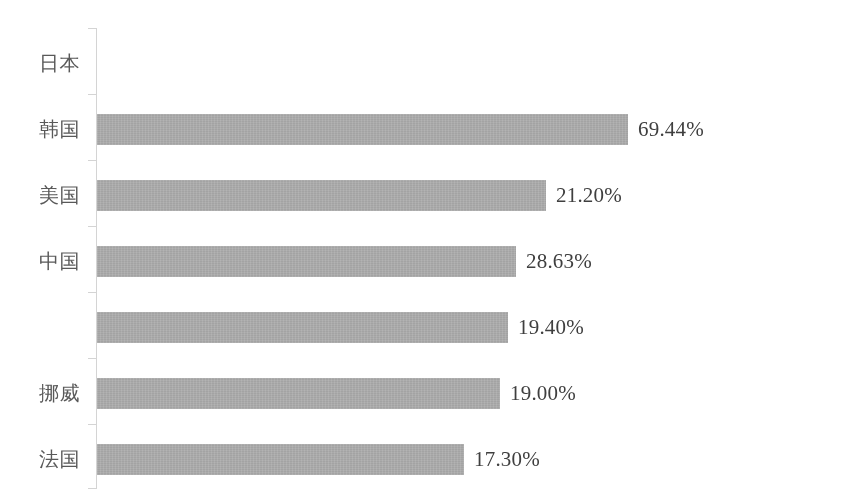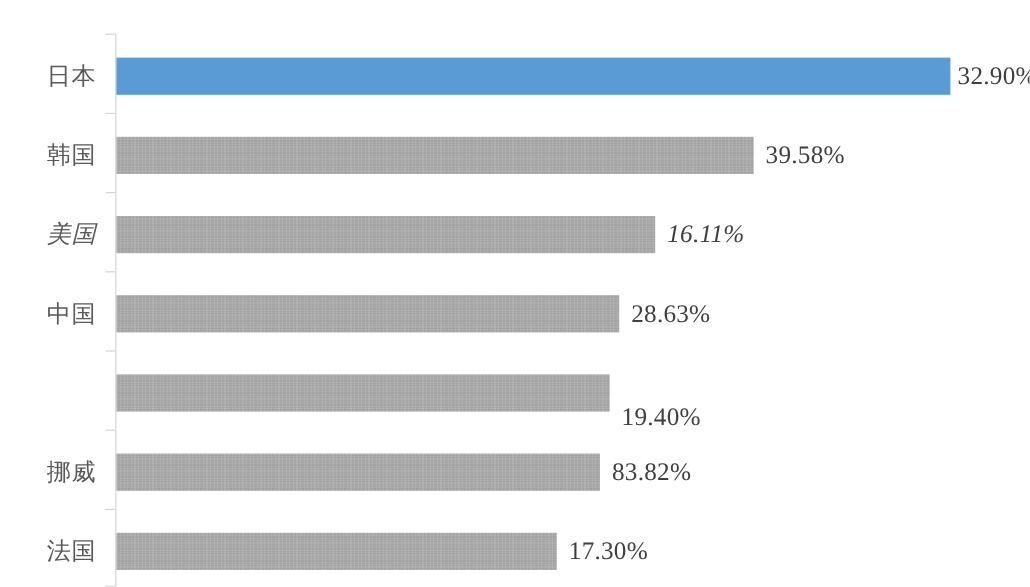--- a/index.html
+++ b/index.html
@@ -139,62 +139,58 @@
     <div class="axis-tick" style="top:78px;"></div>
     <div class="axis-tick" style="top:144px;"></div>
     <div class="axis-tick" style="top:210px;"></div>
     <div class="axis-tick" style="top:276px;"></div>
     <div class="axis-tick" style="top:342px;"></div>
     <div class="axis-tick" style="top:408px;"></div>
     <div class="axis-tick" style="top:472px;"></div>
 
     <div class="bar-row" style="top:16px;">
       <div class="cat-label">日本</div>
-      <div class="bar-track">
-        <div class="bar accent" style="width:695px;"></div>
-        <div class="value-label" style="left:701px;">32.90%</div>
-      </div>
     </div>
 
     <div class="bar-row" style="top:82px;">
       <div class="cat-label">韩国</div>
       <div class="bar-track">
         <div class="bar" style="width:531px;"></div>
-        <div class="value-label" style="left:541px;">39.58%</div>
-      </div>
-    </div>
-
-    <div class="bar-row" style="top:148px;font-style:italic;">
+        <div class="value-label" style="left:541px;">69.44%</div>
+      </div>
+    </div>
+
+    <div class="bar-row" style="top:148px;">
       <div class="cat-label">美国</div>
       <div class="bar-track">
         <div class="bar" style="width:449px;"></div>
-        <div class="value-label" style="left:459px;">16.11%</div>
+        <div class="value-label" style="left:459px;">21.20%</div>
       </div>
     </div>
 
     <div class="bar-row" style="top:214px;text-align:right;">
       <div class="cat-label">中国</div>
       <div class="bar-track">
         <div class="bar" style="width:419px;"></div>
         <div class="value-label" style="left:429px;">28.63%</div>
       </div>
     </div>
 
     <div class="bar-row" style="top:280px;">
       <div class="bar-track">
         <div class="bar" style="width:411px;"></div>
-        <div class="value-label" style="left:421px;margin-top:20px;">19.40%</div>
+        <div class="value-label" style="left:421px;">19.40%</div>
       </div>
     </div>
 
     <div class="bar-row" style="top:346px;padding-left:43px;">
       <div class="cat-label">挪威</div>
       <div class="bar-track">
         <div class="bar" style="width:403px;"></div>
-        <div class="value-label" style="left:413px;">83.82%</div>
+        <div class="value-label" style="left:413px;">19.00%</div>
       </div>
     </div>
 
     <div class="bar-row" style="top:412px;text-decoration:underline;">
       <div class="cat-label">法国</div>
       <div class="bar-track">
         <div class="bar" style="width:367px;"></div>
         <div class="value-label" style="left:377px;">17.30%</div>
       </div>
     </div>

